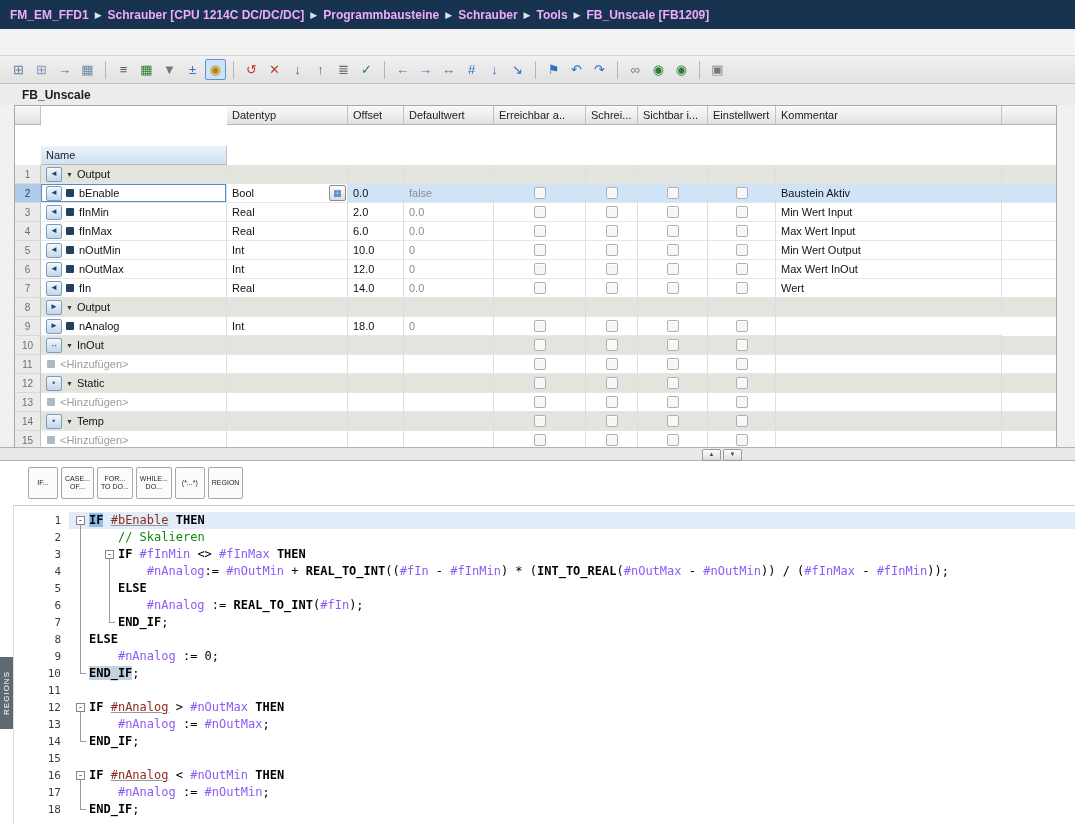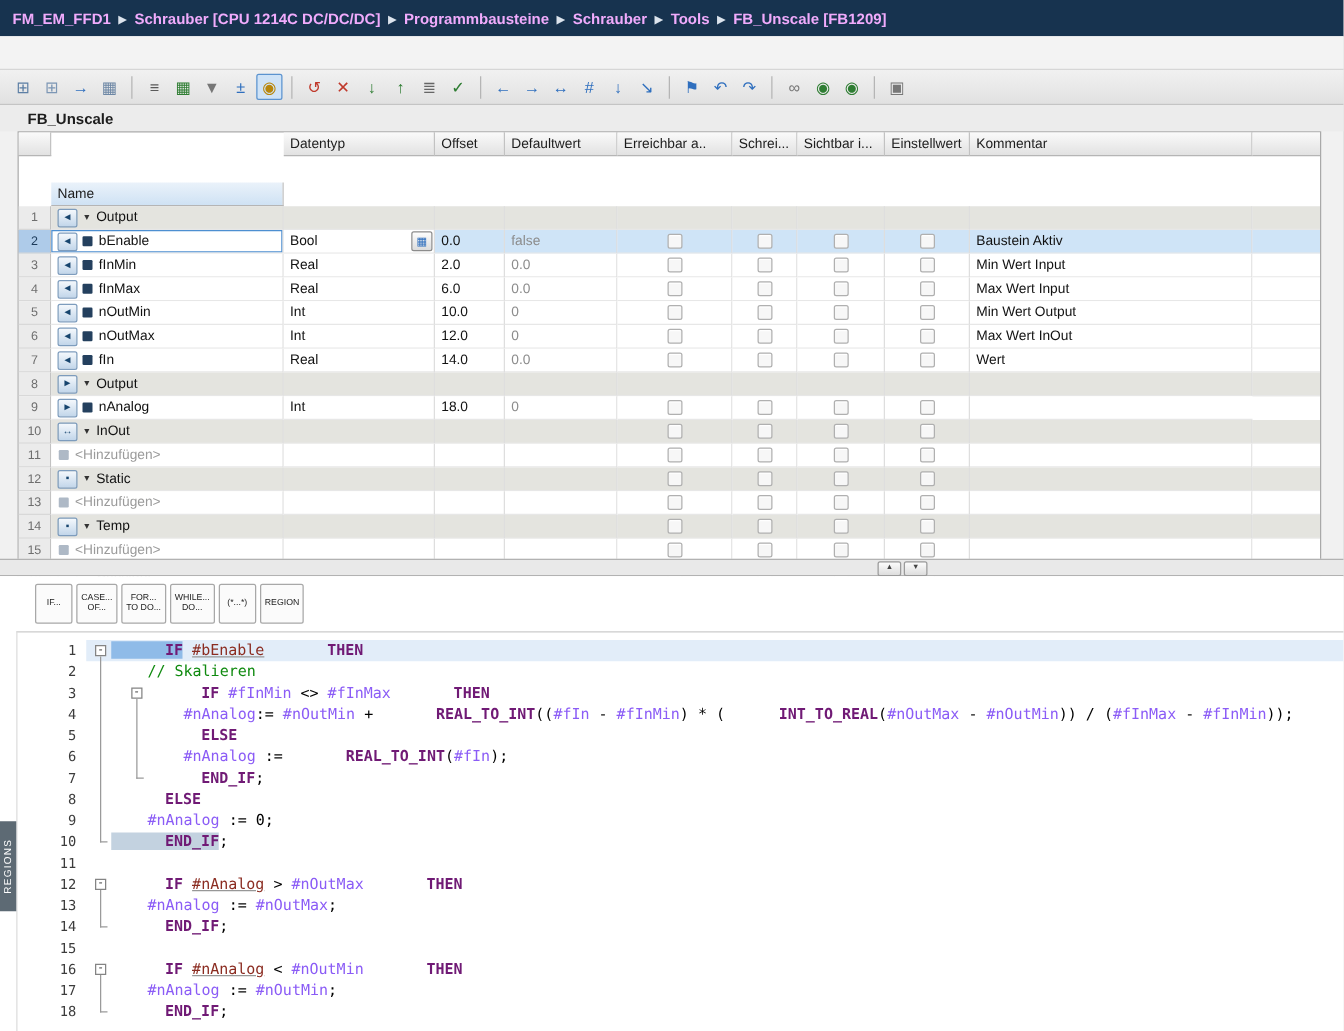--- a/index.html
+++ b/index.html
@@ -78,21 +78,21 @@
                font-family:"Liberation Sans",sans-serif;font-size:7px;line-height:8px;text-align:center;
                white-space:pre-line;color:#222;padding:3px 3px;box-sizing:border-box;}
   .editor{position:absolute;top:44px;left:13px;right:0;bottom:0;background:#fff;border-top:1px solid #ccc;
           border-left:1px solid #ddd;overflow:hidden;padding-top:6px;box-sizing:border-box;}
   .code-line{display:flex;height:17px;align-items:center;}
   .lnum{flex:none;width:55px;text-align:right;padding-right:8px;font-family:"DejaVu Sans Mono",monospace;
         font-size:11px;color:#3c3c3c;box-sizing:border-box;}
   .ltext{flex:1;font-family:"DejaVu Sans Mono",monospace;font-size:12px;line-height:17px;height:17px;
          white-space:pre;padding-left:20px;}
   .code-line.current .ltext{background:#e2edf9;}
-  .tok-k,.tok-k-sel,.tok-k-match{color:#701a75;font-weight:bold;padding-left:43px;}
+  .tok-k,.tok-k-sel,.tok-k-match{color:#000000;font-weight:bold;}
   .tok-k-sel{background:#8fbbe8;}
   .tok-k-match{background:#c3d2e0;}
   .tok-v{color:#8b5cf6;}
   .tok-vu{color:#8b2c21;text-decoration:underline;text-decoration-color:#979797;}
   .tok-c{color:#0f8a0f;}
   .tok-n{color:#000;}
   .tok-p{color:#000;}
   .fold-marker{position:absolute;width:9px;height:9px;border:1px solid #848484;background:#fff;
                font-family:"DejaVu Sans Mono",monospace;font-size:9px;line-height:7px;text-align:center;
                color:#333;z-index:3;box-sizing:border-box;}

